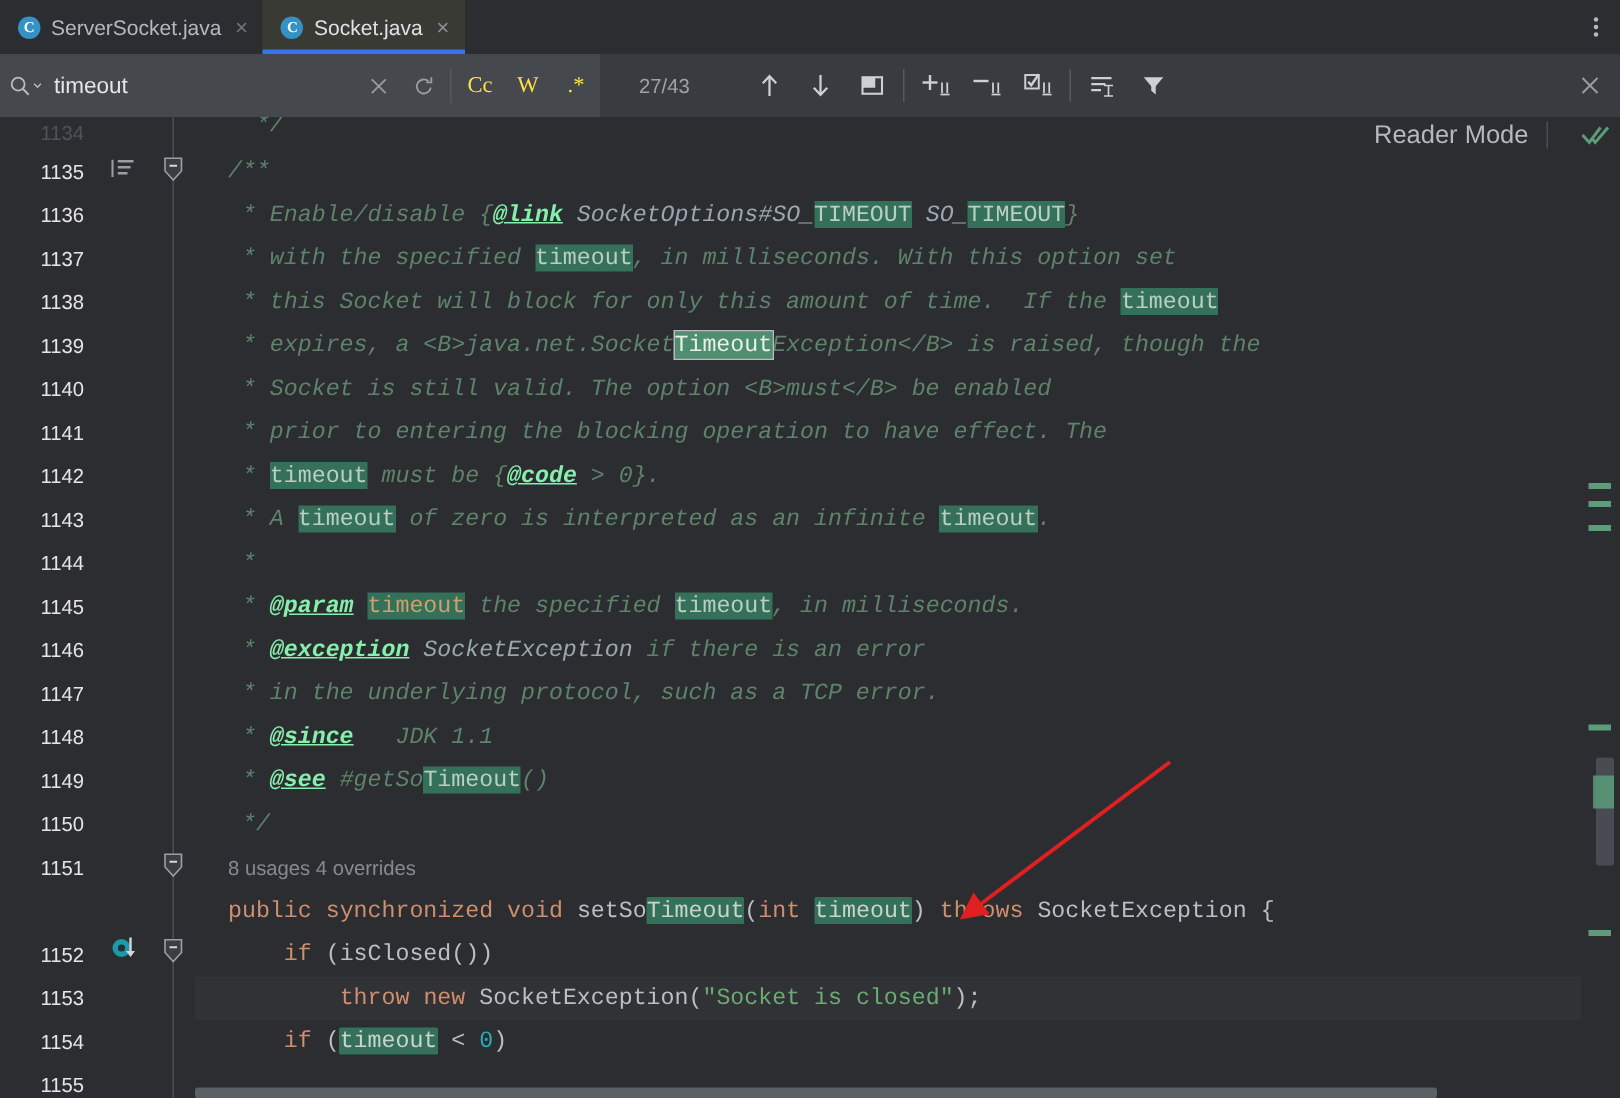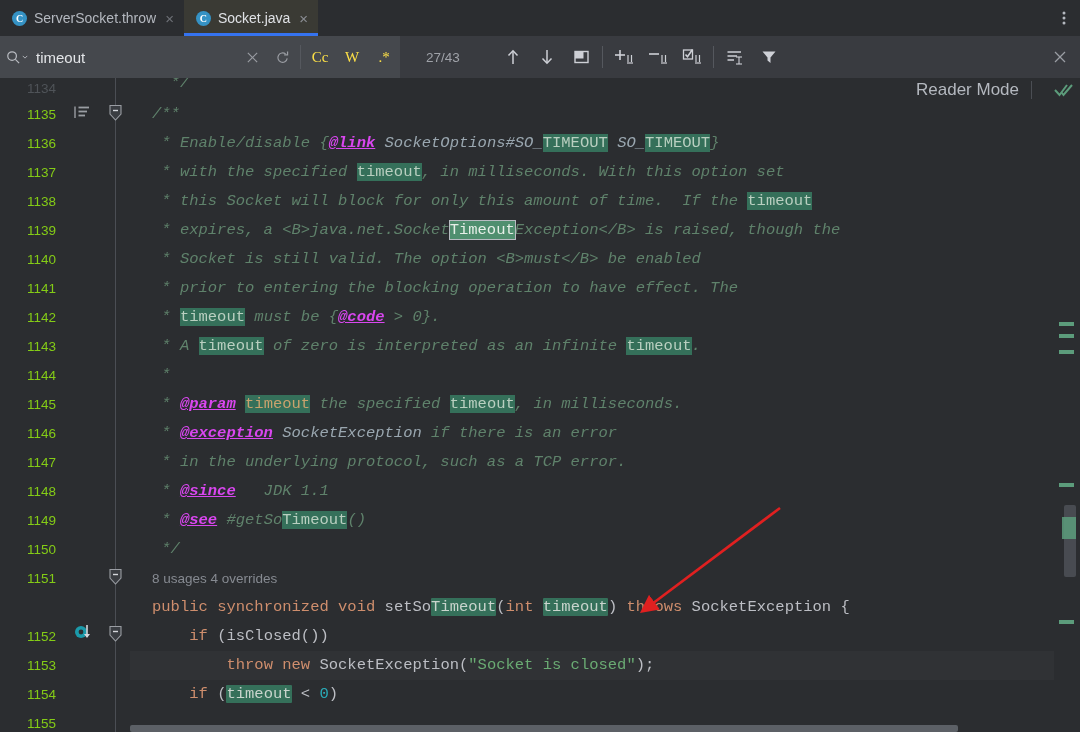--- a/index.html
+++ b/index.html
@@ -89,40 +89,40 @@
     position: absolute; left: 0; top: 78px; width: 1080px; height: 654px;
     background: #2b2d30; overflow: hidden;
   }
   .gutter {
     position: absolute; left: 0; top: 0; width: 130px; height: 482px;
     background: #2b2d30;
   }
   .linenos { position: absolute; left: 0; top: 0; width: 64px; }
   .ln {
     height: 29px; line-height: 29px; text-align: right; padding-right: 8px;
-    font-size: 13.5px; color: #84cc16; font-family: "Liberation Sans", sans-serif;
+    font-size: 13.5px; color: #e5e5e5; font-family: "Liberation Sans", sans-serif;
   }
   .fold-rail {
     position: absolute; left: 115px; top: 0; width: 1px; height: 654px;
     background: #4b4e54;
   }
   .gicon { position: absolute; color: #868a91; }
 
   .code-area {
     position: absolute; left: 130px; top: 0; right: 0; height: 654px;
     overflow: hidden;
   }
   .cl {
     height: 29px; line-height: 29px; white-space: pre;
     font-family: "Liberation Mono", monospace; font-size: 15.5px;
     padding-left: 22px;
   }
   .cl.hl-line { background: #303235; }
   .doc { color: #5f826b; font-style: italic; }
-  .doc-tag { color: #d946ef; font-style: italic; font-weight: bold; text-decoration: underline; }
+  .doc-tag { color: #86efac; font-style: italic; font-weight: bold; text-decoration: underline; }
   .doc-ref { color: #9aa7b0; font-style: italic; }
   .kw { color: #cf8e6d; }
   .id { color: #bcbec4; }
   .mth { color: #bcbec4; }
   .str { color: #6aab73; }
   .num { color: #2aacb8; }
   .m {
     background: #35705a; color: #c9d4cd; border-radius: 1px;
   }
   .m-doc { background: #35705a; color: #b9cfc0; }
@@ -170,21 +170,21 @@
 </style>
 </head>
 <body>
 
 <div class="app">
 
   <div class="tabbar">
 
     <div class="tab">
       <span class="tab-icon">C</span>
-      <span>ServerSocket.throw</span>
+      <span>ServerSocket.java</span>
       <span class="tab-close">×</span>
     </div>
 
     <div class="tab active">
       <span class="tab-icon">C</span>
       <span>Socket.java</span>
       <span class="tab-close">×</span>
     </div>
 
     <div class="win-menu">

